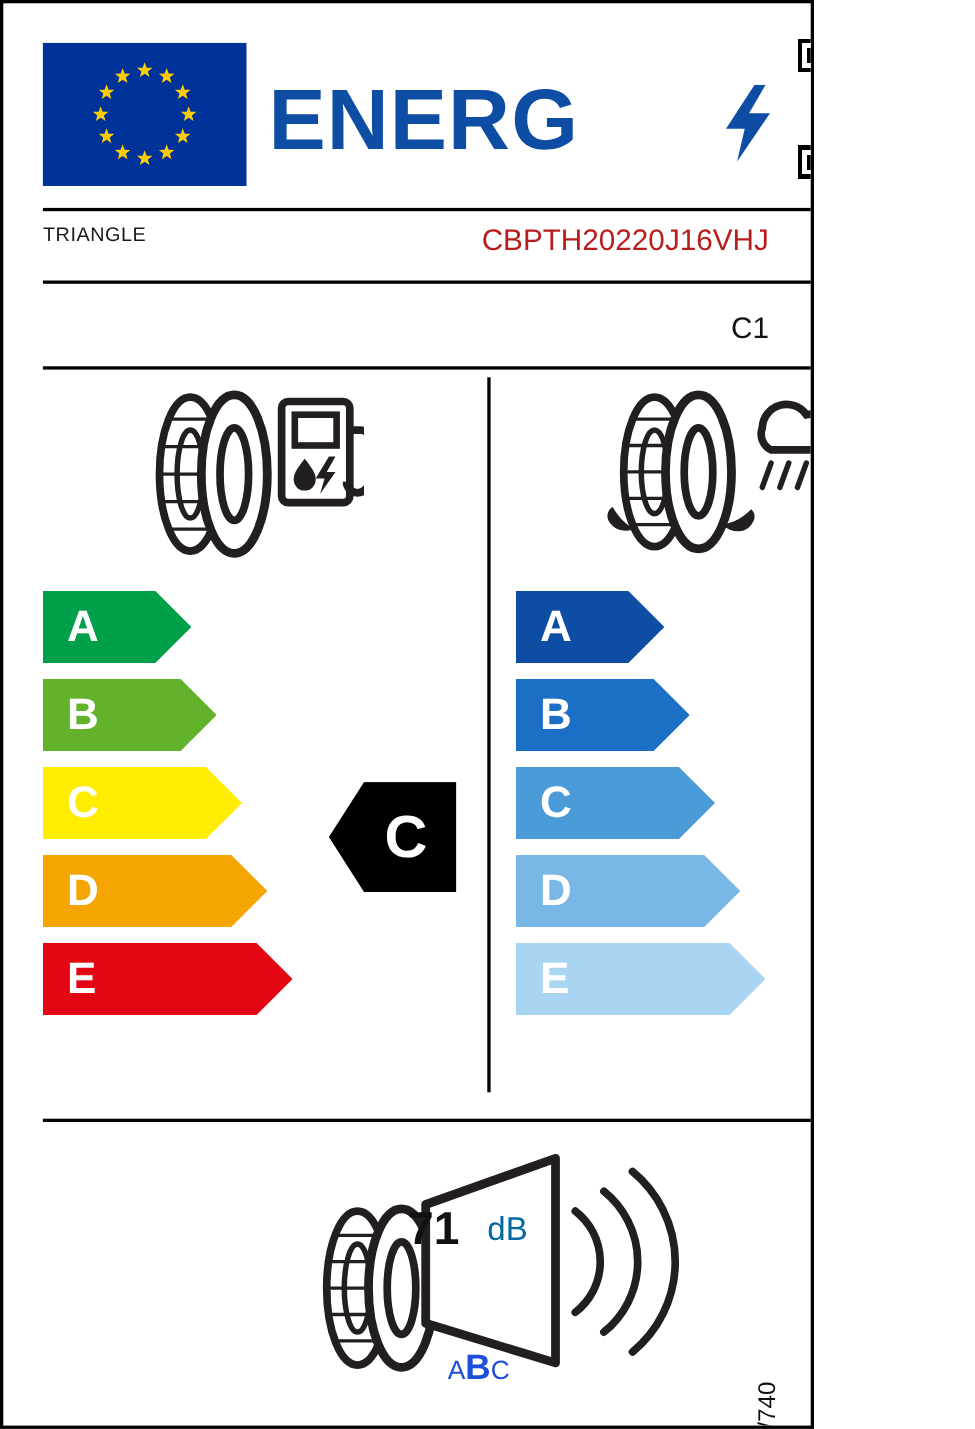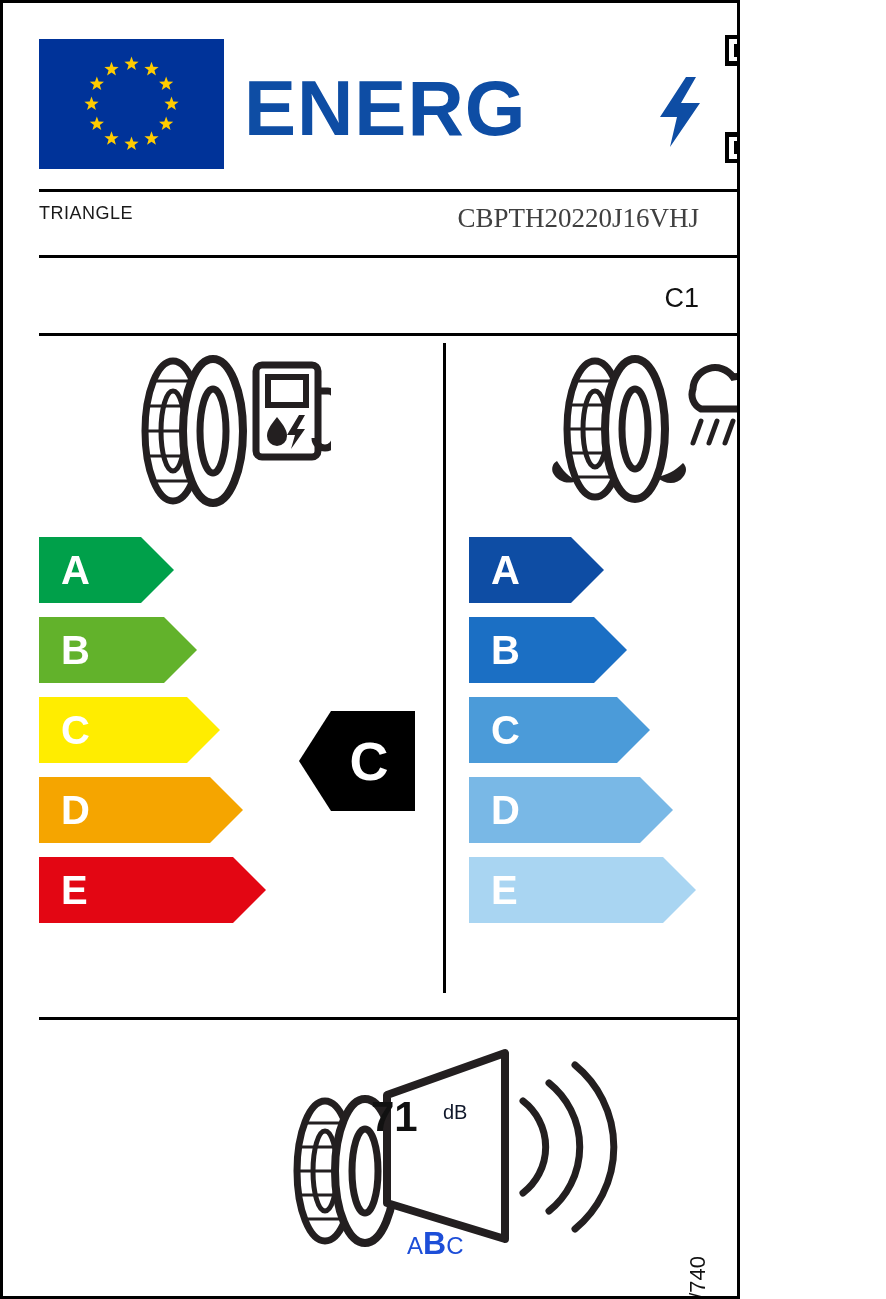--- a/index.html
+++ b/index.html
@@ -80,22 +80,22 @@
     font-size: 18px;
     font-weight: normal;
     letter-spacing: 0.5px;
     color: #1a1a1a;
   }
   .sku {
     position: absolute;
     right: 38px;
     top: 200px;
     font-size: 27px;
-    color: #404040;
-    font-family: Liberation Serif, serif;
+    color: #b91c1c;
+    font-family: Liberation Sans, sans-serif;
     letter-spacing: 0px;
   }
   .size {
     position: absolute;
     left: 36px;
     top: 276px;
     font-size: 34px;
     color: #111;
   }
   .cls {
@@ -190,22 +190,22 @@
     left: 368px;
     top: 1090px;
     font-size: 42px;
     font-weight: bold;
     color: #111;
   }
   .db-unit {
     position: absolute;
     left: 440px;
     top: 1098px;
-    font-size: 20px;
-    color: #0f172a;
+    font-size: 30px;
+    color: #0369a1;
   }
   .abc {
     position: absolute;
     left: 404px;
     top: 1222px;
     font-size: 26px;
     color: #1d4ed8;
   }
   .abc b {
     font-size: 32px;

